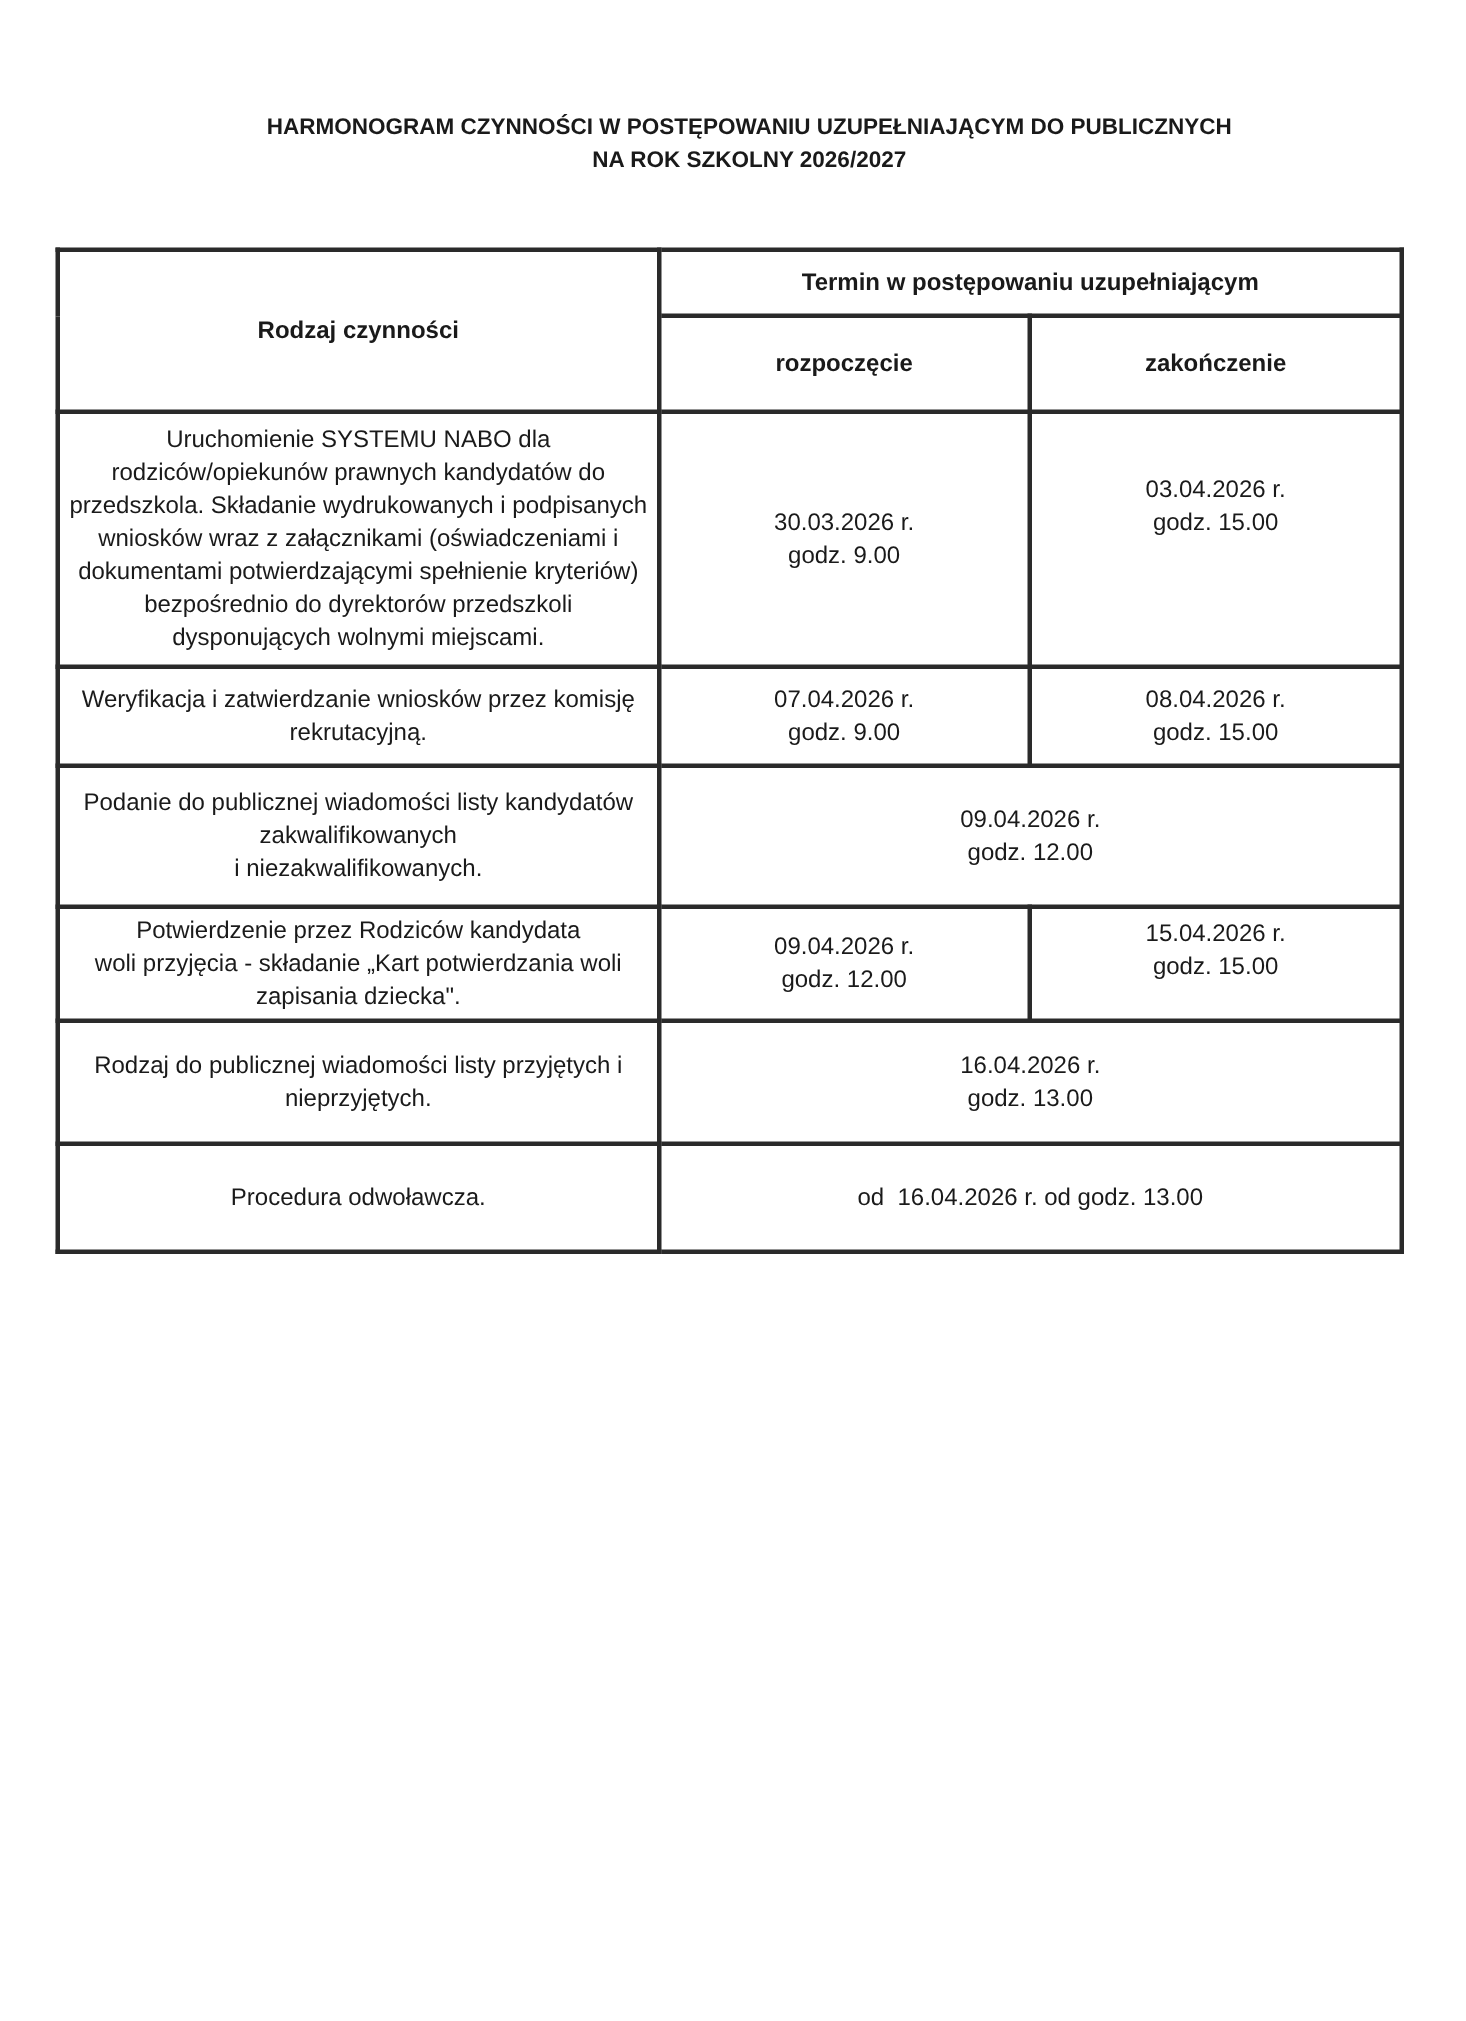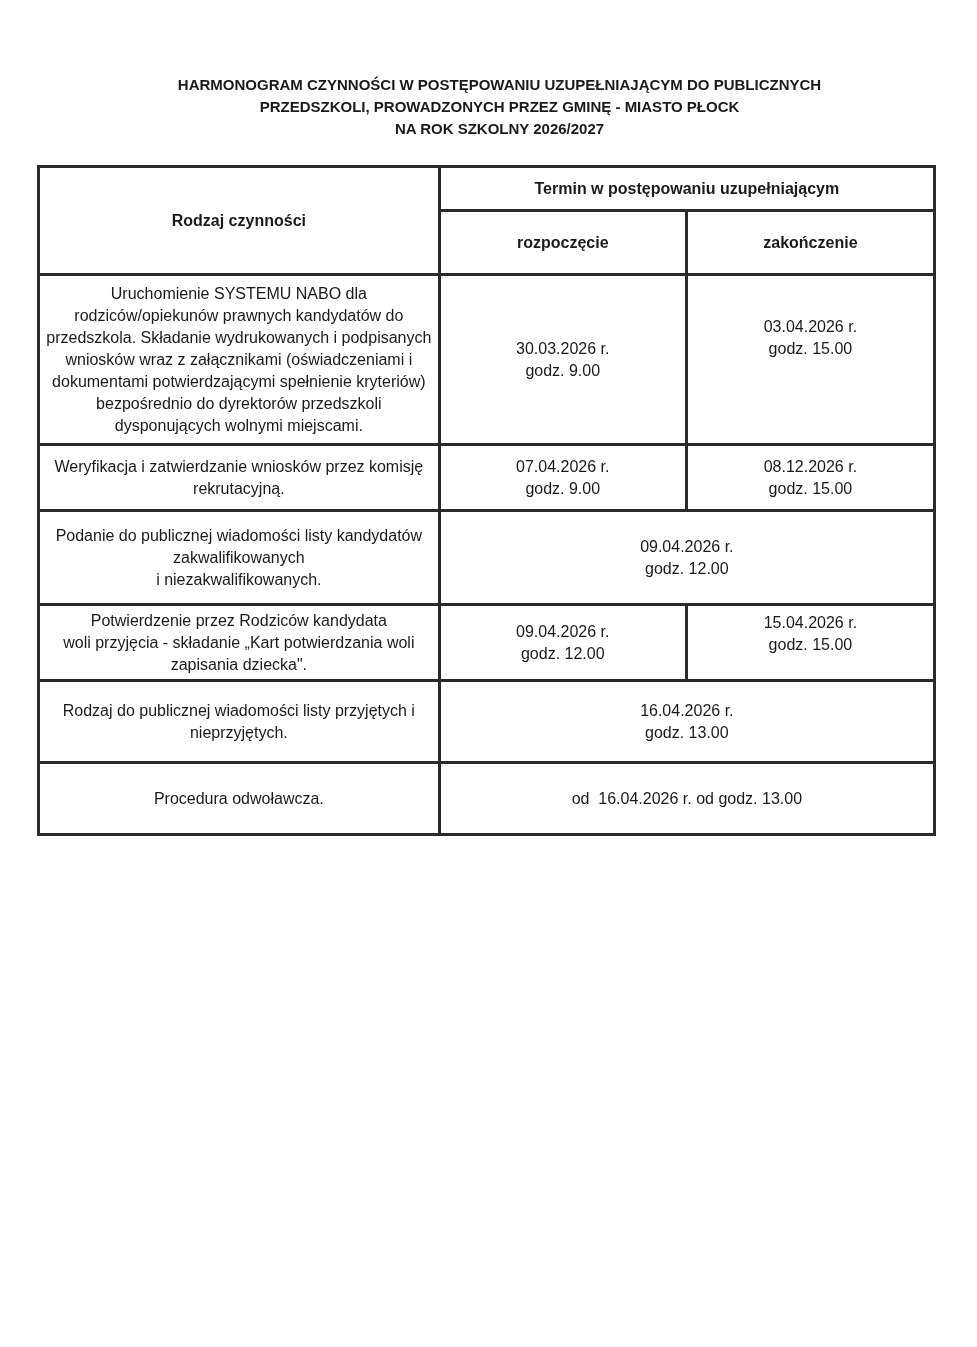--- a/index.html
+++ b/index.html
@@ -23,21 +23,20 @@
     .desc { padding: 0 4px; }
     .date-top { vertical-align: top !important; padding-top: 40px !important; }
     .date-top2 { vertical-align: top !important; padding-top: 6px !important; margin-top: 32px; }
     .line { display: block; }
   </style>
 </head>
 <body>
 
 <div class="title">
   <div>HARMONOGRAM CZYNNOŚCI W POSTĘPOWANIU UZUPEŁNIAJĄCYM DO PUBLICZNYCH</div>
-  <div>PRZEDSZKOLI, PROWADZONYCH PRZEZ GMINĘ - MIASTO PŁOCK</div>
   <div>NA ROK SZKOLNY 2026/2027</div>
 </div>
 
 <table class="sched">
   <colgroup>
     <col class="c1">
       <col class="c2">
       <col class="c3">
   </colgroup>
   <tbody>
@@ -62,21 +61,21 @@
     </td>
   </tr>
 
   <tr class="r2">
     <td class="desc">Weryfikacja i zatwierdzanie wniosków przez komisję rekrutacyjną.</td>
     <td>
       <span class="line">07.04.2026 r.</span>
       <span class="line">godz. 9.00</span>
     </td>
     <td>
-      <span class="line">08.12.2026 r.</span>
+      <span class="line">08.04.2026 r.</span>
       <span class="line">godz. 15.00</span>
     </td>
   </tr>
 
   <tr class="r3">
     <td class="desc">
       <span class="line">Podanie do publicznej wiadomości listy kandydatów</span>
       <span class="line">zakwalifikowanych</span>
       <span class="line">i niezakwalifikowanych.</span>
     </td>

